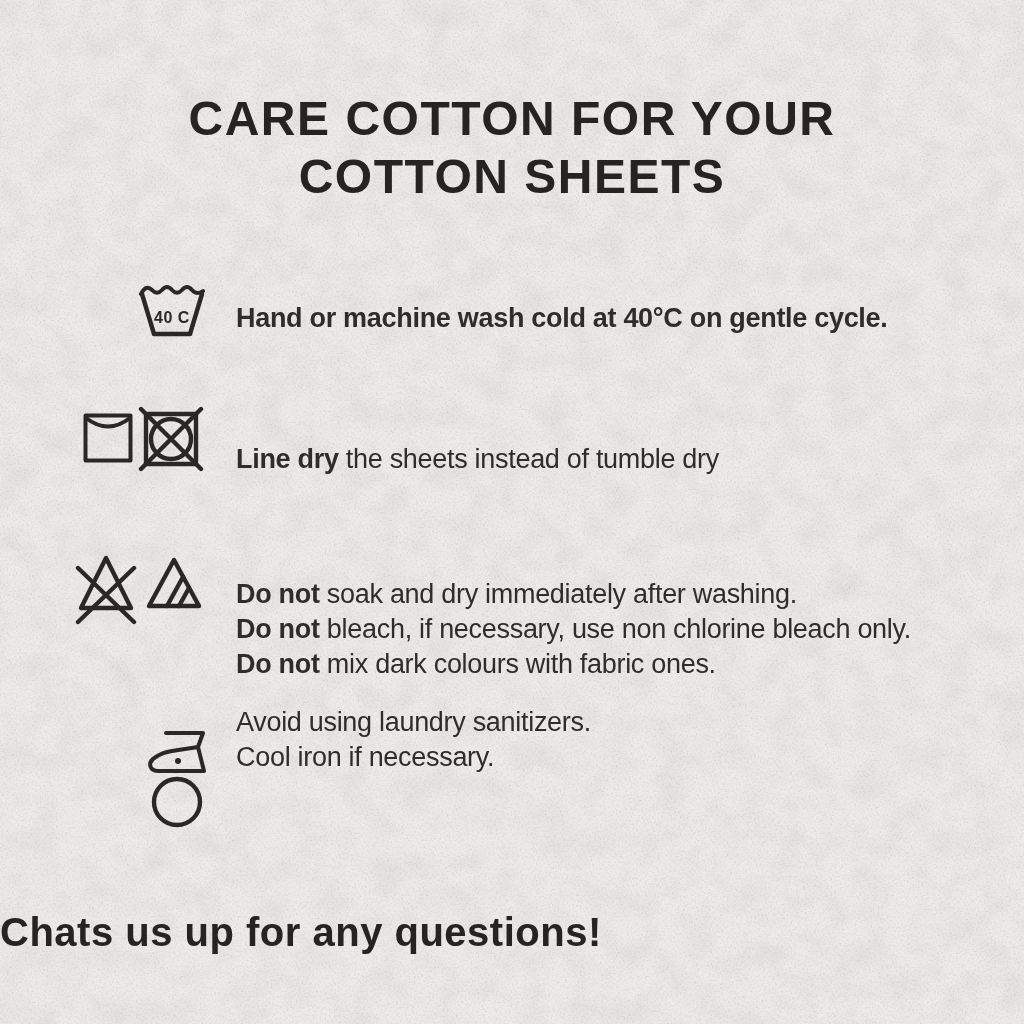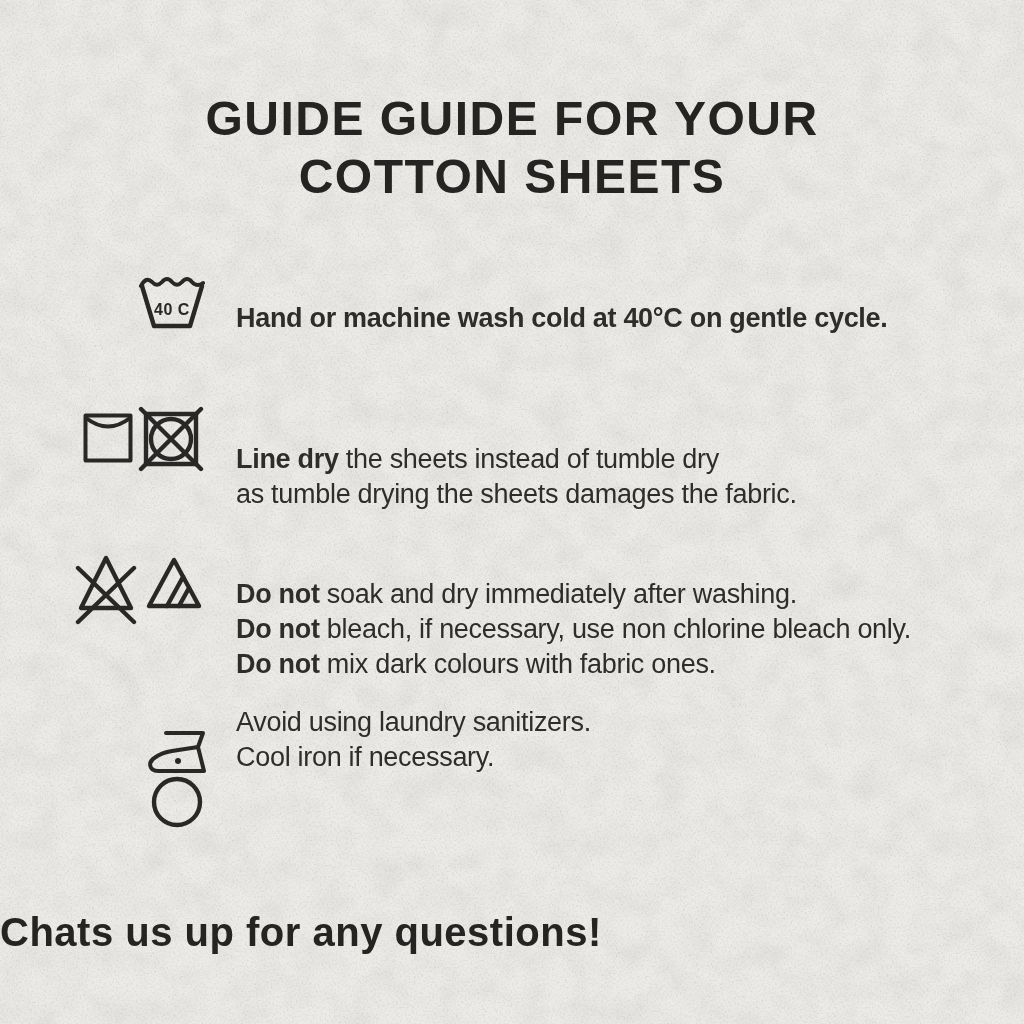--- a/index.html
+++ b/index.html
@@ -39,25 +39,25 @@
     <filter id="fibers" x="0" y="0" width="100%" height="100%">
       <feTurbulence type="fractalNoise" baseFrequency="0.035" numOctaves="5" seed="4"></feTurbulence>
       <feColorMatrix type="matrix" values="0 0 0 0 0.45  0 0 0 0 0.45  0 0 0 0 0.44  0.5 0.5 0.5 0 -0.62"></feColorMatrix>
     </filter>
   </defs>
   <rect width="1024" height="1024" filter="url(#fibers)" opacity="0.35"></rect>
   <rect width="1024" height="1024" filter="url(#grain)" opacity="0.45"></rect>
 </svg>
 
 <div class="title">
-  <div>GUIDE GUIDE FOR YOUR</div>
+  <div>CARE COTTON FOR YOUR</div>
   <div>COTTON SHEETS</div>
 </div>
 
-<div class="icon" style="left:139px;top:273px;">
+<div class="icon" style="left:139px;top:281px;">
   <svg width="66" height="57" viewBox="0 0 66 57">
     <path class="stroke-thin" d="M2,13 Q7,3 13,9 Q18,14.5 23,9 Q28,3 33,9 Q38,14.5 43,9 Q48,3 53,9 Q58,14.5 64,10"></path>
     <path class="stroke" d="M3,13 L15,53 L51,53 L63,13"></path>
     <text class="washlabel" x="33" y="42" text-anchor="middle">40 C</text>
   </svg>
 </div>
 <div class="textblock" style="top:301px;">
   <div class="line"><b>Hand or machine wash cold at 40°C on gentle cycle.</b><span></span></div>
 </div>
 
@@ -70,21 +70,20 @@
 <div class="icon" style="left:138px;top:406px;">
   <svg width="66" height="66" viewBox="0 0 66 66">
     <rect class="stroke" x="8" y="8" width="50" height="50"></rect>
     <circle class="stroke" cx="33" cy="33" r="20"></circle>
     <line class="stroke" x1="3" y1="3" x2="63" y2="63"></line>
     <line class="stroke" x1="63" y1="3" x2="3" y2="63"></line>
   </svg>
 </div>
 <div class="textblock" style="top:406px;margin-top:36px;">
   <div class="line"><b>Line dry</b><span> the sheets instead of tumble dry</span></div>
-  <div class="line"><b></b><span>as tumble drying the sheets damages the fabric.</span></div>
 </div>
 
 <div class="icon" style="left:75px;top:554px;">
   <svg width="62" height="72" viewBox="0 0 62 72">
     <path class="stroke" d="M31,4 L6,54 L56,54 Z"></path>
     <line class="stroke" x1="3" y1="14" x2="59" y2="68"></line>
     <line class="stroke" x1="59" y1="14" x2="3" y2="68"></line>
   </svg>
 </div>
 <div class="icon" style="left:145px;top:556px;">

